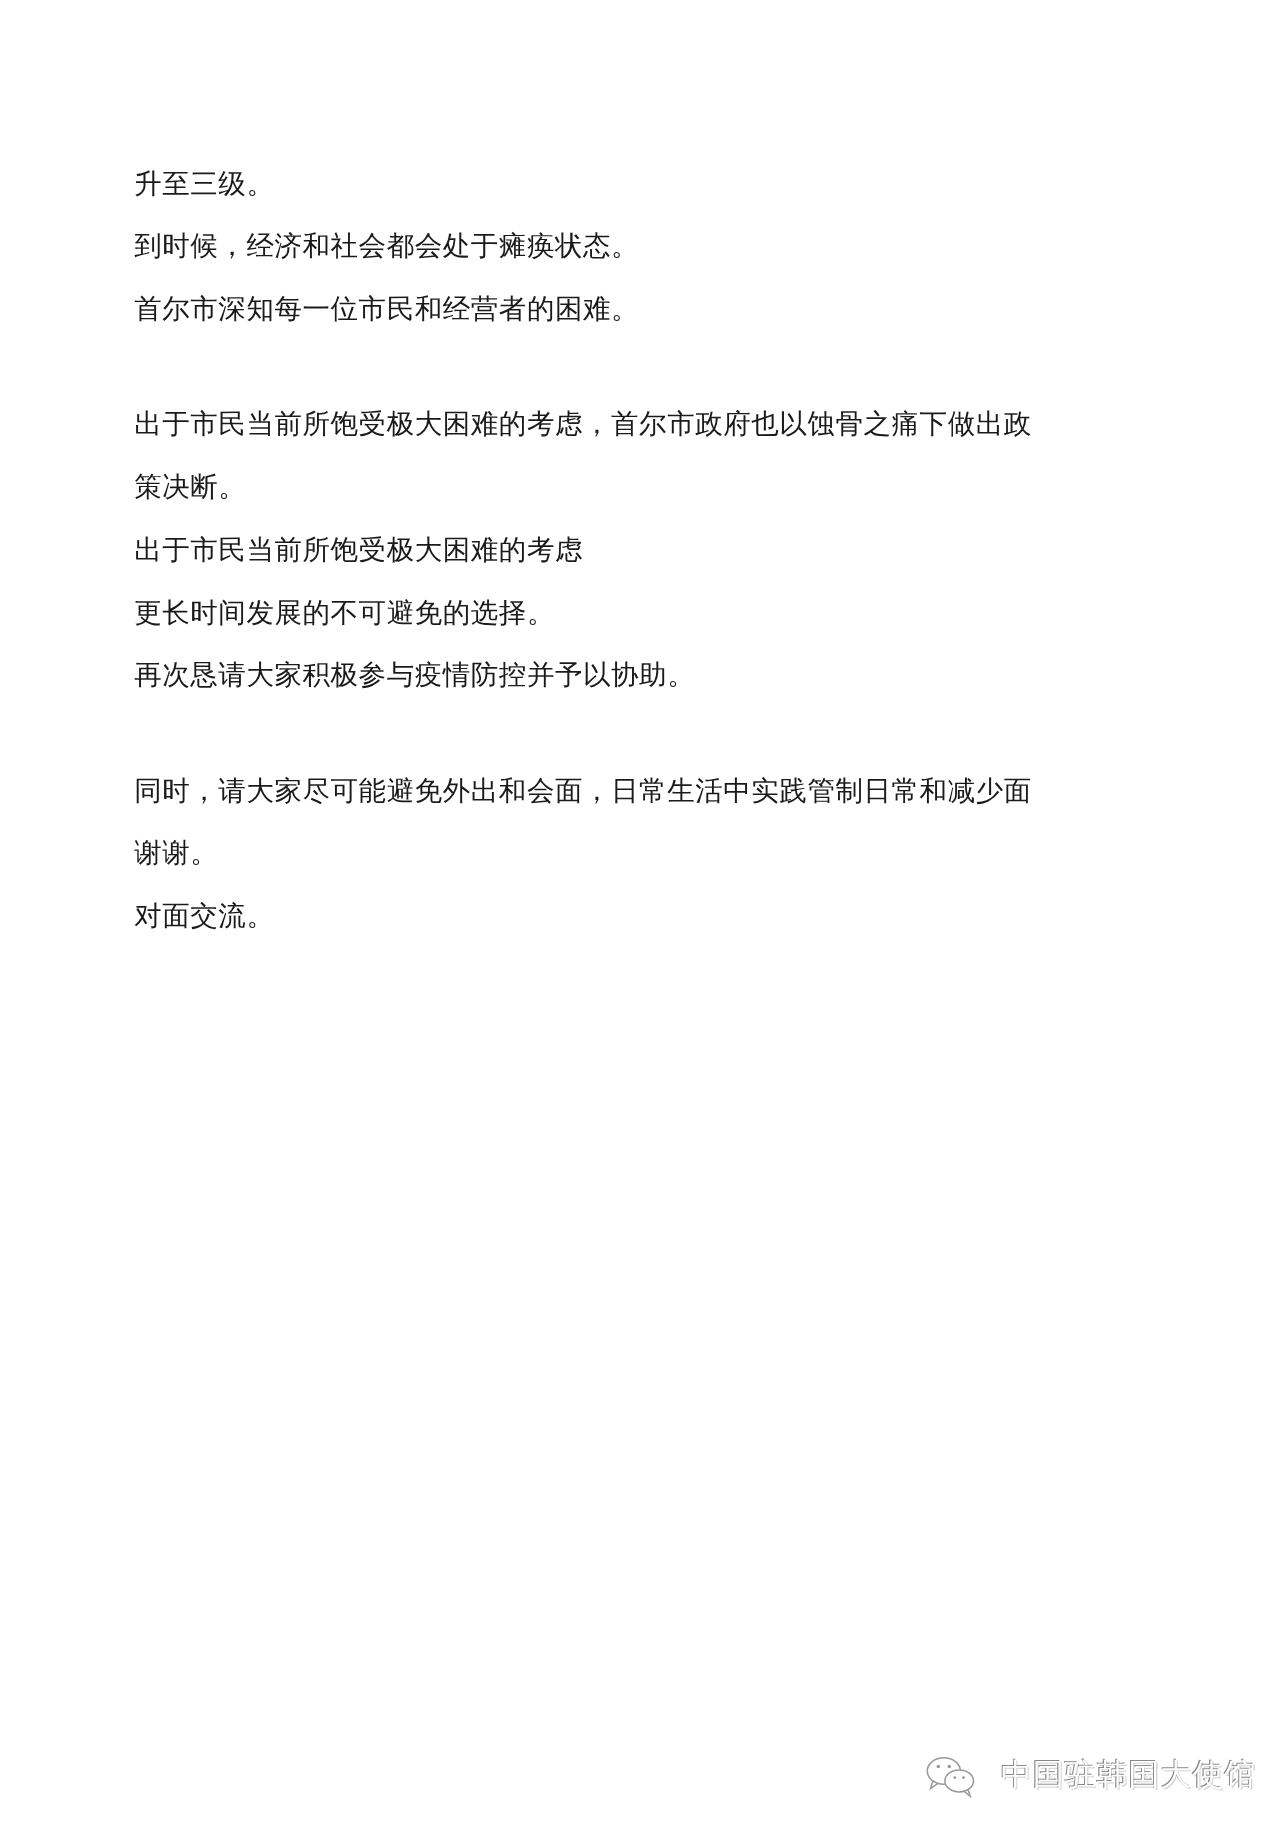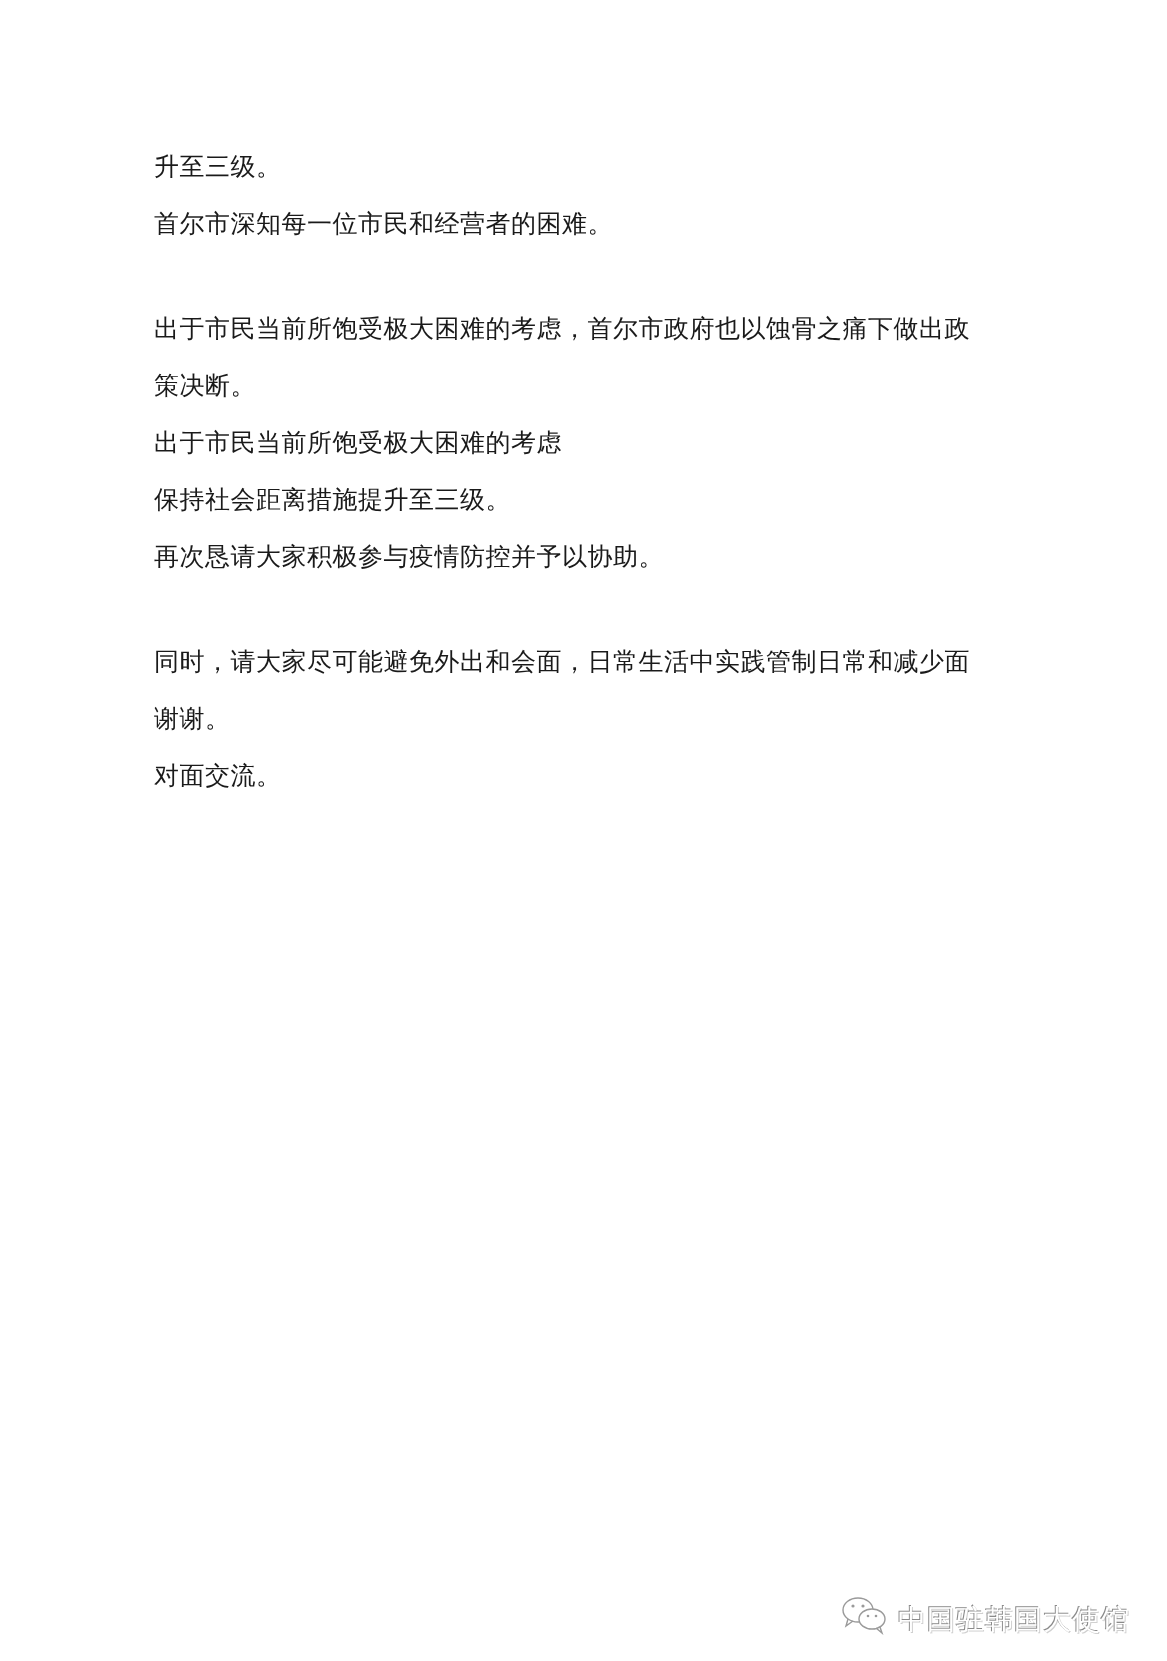--- a/index.html
+++ b/index.html
@@ -13,65 +13,65 @@
       position: relative;
       overflow: hidden;
       font-family: "DejaVu Serif", "Liberation Serif", serif;
       color: #1a1a1a;
     }
     .doc {
       position: absolute;
       left: 122px;
       top: 138px;
       width: 900px;
-      margin-left: 32px;
     }
     .para {
       margin: 0 0 48px 0;
     }
     .line {
       display: block;
       font-size: 25px;
       line-height: 57px;
       white-space: nowrap;
       letter-spacing: 0.5px;
     }
     .watermark {
       position: absolute;
       left: 840px;
       top: 1595px;
       display: flex;
-      align-items: flex-end;
-      gap: 10px;
+      align-items: flex-start;
+      gap: 22px;
       color: #ffffff;
       text-shadow: -1px -1px 0 #8a8a8a, 1px 1px 0 #d0d0d0;
     }
     .watermark svg {
       width: 48px;
       height: 40px;
     }
     .watermark-text {
       font-family: "DejaVu Sans", "Liberation Sans", sans-serif;
       font-size: 28px;
       letter-spacing: 1px;
     }
   </style>
 </head>
 <body>
 
 <div class="doc">
   <div class="para">
     <span class="line">升至三级。</span>
+    <span class="line">到时候，经济和社会都会处于瘫痪状态。</span>
     <span class="line">首尔市深知每一位市民和经营者的困难。</span>
   </div>
   <div class="para">
     <span class="line">出于市民当前所饱受极大困难的考虑，首尔市政府也以蚀骨之痛下做出政</span>
     <span class="line">策决断。</span>
     <span class="line">出于市民当前所饱受极大困难的考虑</span>
-    <span class="line">保持社会距离措施提升至三级。</span>
+    <span class="line">更长时间发展的不可避免的选择。</span>
     <span class="line">再次恳请大家积极参与疫情防控并予以协助。</span>
   </div>
   <div class="para">
     <span class="line">同时，请大家尽可能避免外出和会面，日常生活中实践管制日常和减少面</span>
     <span class="line">谢谢。</span>
     <span class="line">对面交流。</span>
   </div>
 </div>
 
 <div class="watermark">

